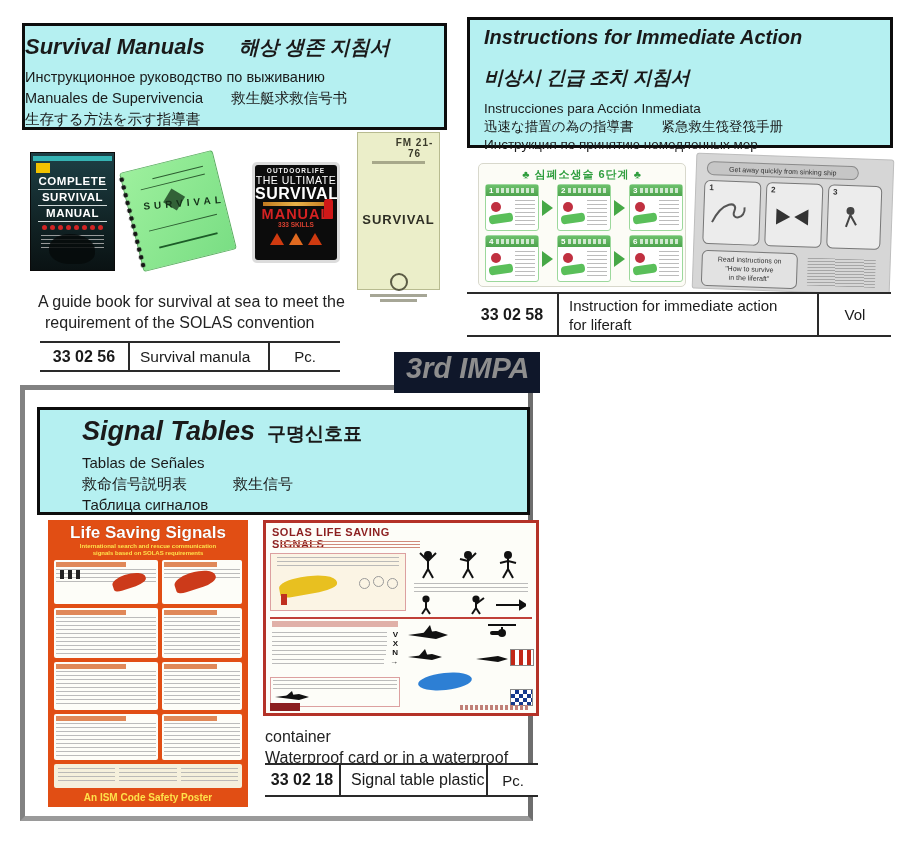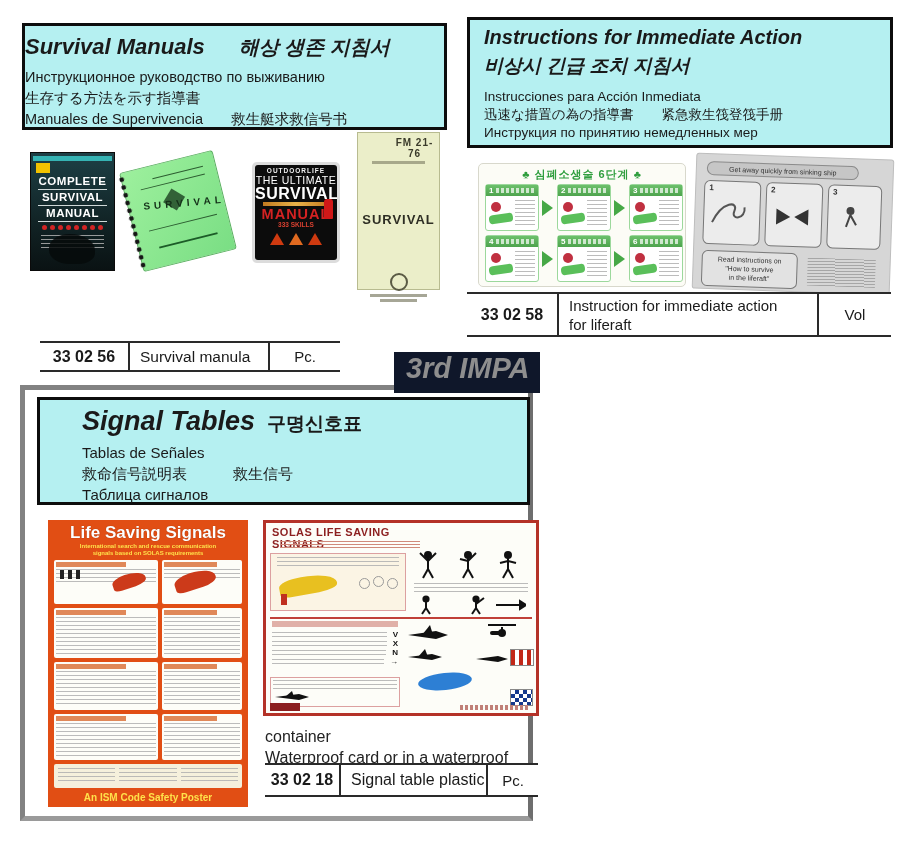--- a/index.html
+++ b/index.html
@@ -2,29 +2,29 @@
 <html><head>
 <meta charset="utf-8">
 <style>
   html,body{margin:0;padding:0;background:#fff;}
   .page{position:relative;width:904px;height:844px;background:#fff;overflow:hidden;
         font-family:"Liberation Sans","DejaVu Sans",sans-serif;color:#1a1a1a;}
   
   .cyan-box{position:absolute;background:#b5f0f1;border:3px solid #0d0d0d;box-sizing:border-box;}
   .survival-box{left:22px;top:17px;width:425px;height:107px;padding:6px 0;margin-top:6px;}
   .instructions-box{left:467px;top:17px;width:426px;height:131px;padding:6px 14px;}
-  .signal-box{left:37px;top:397px;width:493px;height:108px;padding:4px 10px 4px 42px;}
+  .signal-box{left:37px;top:407px;width:493px;height:108px;padding:4px 10px 4px 42px;}
   .t-en{font-weight:bold;font-style:italic;}
   .survival-box .t-en{font-size:22px;}
   .survival-box .t-ko{font-size:20px;font-weight:bold;font-style:italic;margin-left:34px;}
   .survival-box .hline{font-size:14.5px;line-height:20px;margin-top:1px;}
   .survival-box .hline1{margin-bottom:6px;margin-top:2px;}
   .zh-gap{margin-left:28px;}
   .instructions-box .t-en{font-size:20px;}
-  .instructions-box .t-ko{font-size:19px;font-weight:bold;font-style:italic;display:block;margin-top:4px;}
+  .instructions-box .t-ko{font-size:19px;font-weight:bold;font-style:italic;display:block;margin-top:16px;}
   .instructions-box .hline{font-size:13.5px;line-height:18px;}
   .instructions-box .hsub{margin-top:9px;}
   .signal-box .t-en{font-size:27px;}
   .signal-box .t-ko{font-size:19px;font-weight:bold;margin-left:12px;}
   .signal-box .hline{font-size:15px;line-height:21px;}
   .signal-box .hline1{margin-bottom:5px;margin-top:2px;}
   .sig-gap{margin-left:46px;}
   
   .caption{position:absolute;font-size:16px;line-height:21px;color:#222;}
   .caption .ind{padding-left:7px;}
@@ -149,24 +149,24 @@
 </head>
 <body>
 
 <div class="page">
 
   <div class="cyan-box survival-box">
     <div class="hline1">
       <span class="t-en">Survival Manuals</span><span class="t-ko">해상 생존 지침서</span>
     </div>
     <div class="hline">Инструкционное руководство по выживанию</div>
-    <div class="hline">生存する方法を示す指導書</div>
     <div class="hline">
       <span>Manuales de Supervivencia</span><span class="zh-gap">救生艇求救信号书</span>
     </div>
+    <div class="hline">生存する方法を示す指導書</div>
   </div>
 
   <div class="cyan-box instructions-box">
     <span class="t-en">Instructions for Immediate Action</span>
     <span class="t-ko">비상시 긴급 조치 지침서</span>
     <div class="hline hsub">Instrucciones para Acción Inmediata</div>
     <div class="hline">
       <span>迅速な措置の為の指導書</span><span class="zh-gap">紧急救生筏登筏手册</span>
     </div>
     <div class="hline">Инструкция по принятию немедленных мер</div>
@@ -223,20 +223,24 @@
 
   <div class="book book4">
     <div class="code">FM 21-76</div>
     <div class="tl"></div>
     <div class="title">SURVIVAL</div>
     <div class="emblem"></div>
     <div class="fl"></div>
     <div class="fl fl2"></div>
   </div>
 
+  <div class="caption" style="left:38px;top:291px;width:330px;">
+    <div>A guide book for survival at sea to meet the</div>
+    <div class="ind">requirement of the SOLAS convention</div>
+  </div>
   <div class="spec-row" style="left:40px;top:341px;width:300px;height:31px;">
     <div class="cell cell-code" style="width:88px;">33 02 56</div>
     <div class="cell cell-desc" style="width:142px;">Survival manula</div>
     <div class="cell cell-unit" style="width:70px;">Pc.</div>
   </div>
 
   <div class="cpr">
     <div class="cpr-title">♣ 심폐소생술 6단계 ♣</div>
     <div class="cpr-panel" style="left:6px;top:20px;">
       <div class="ph">

